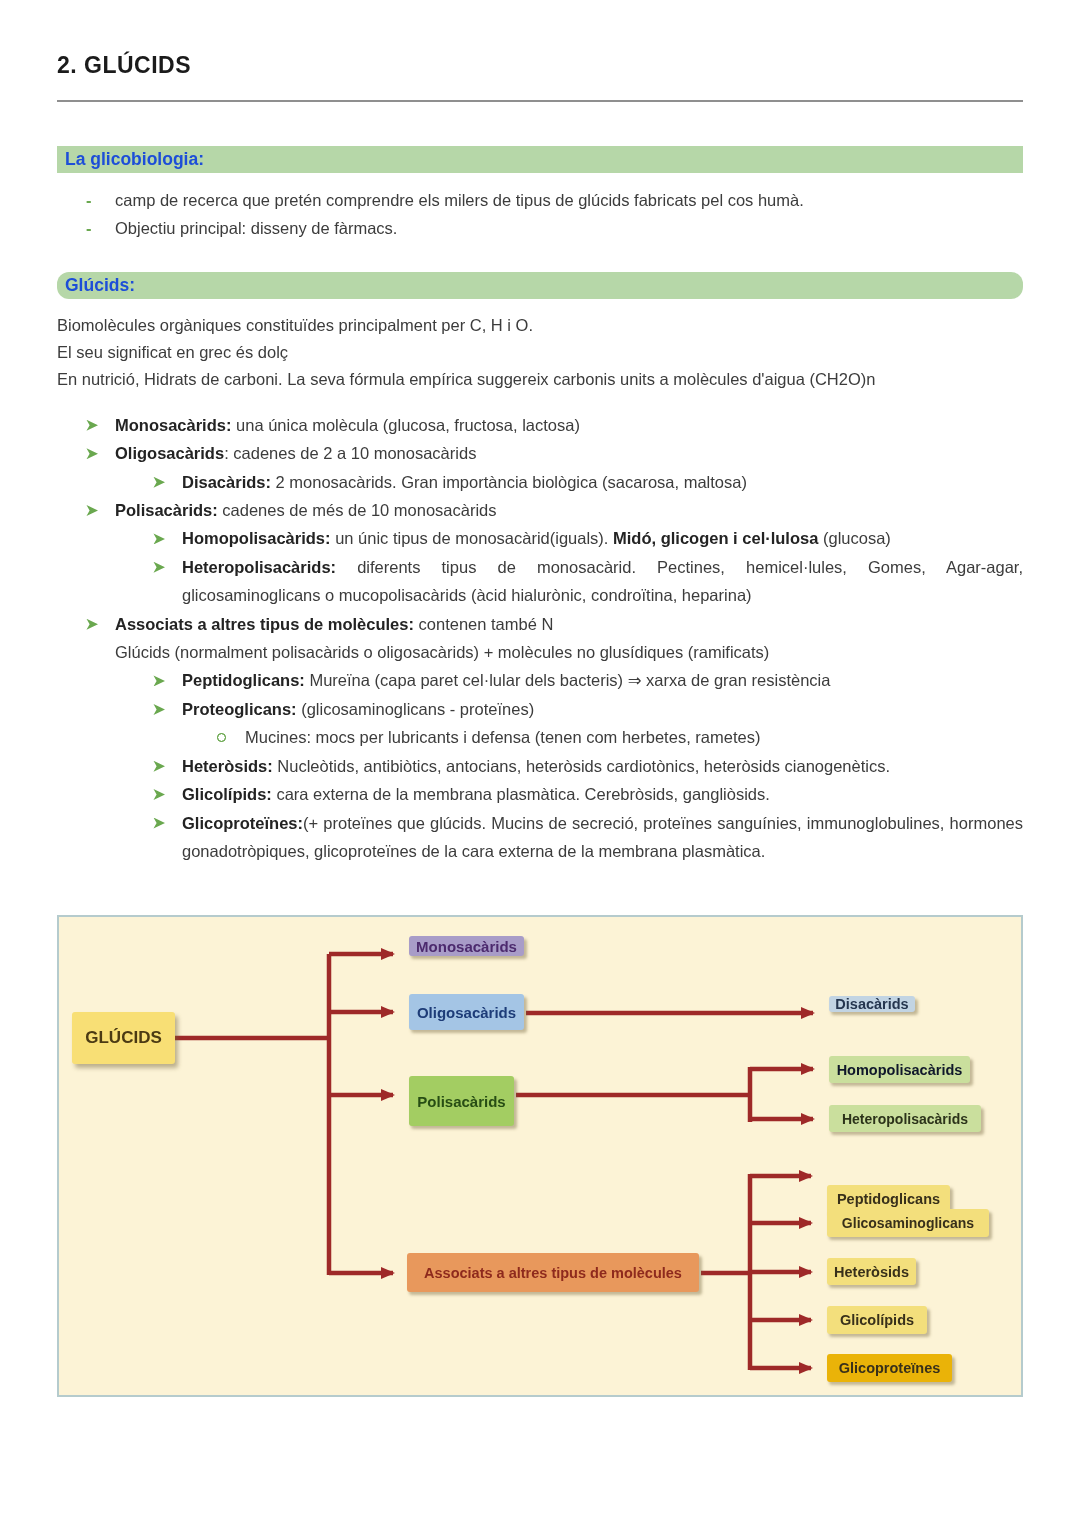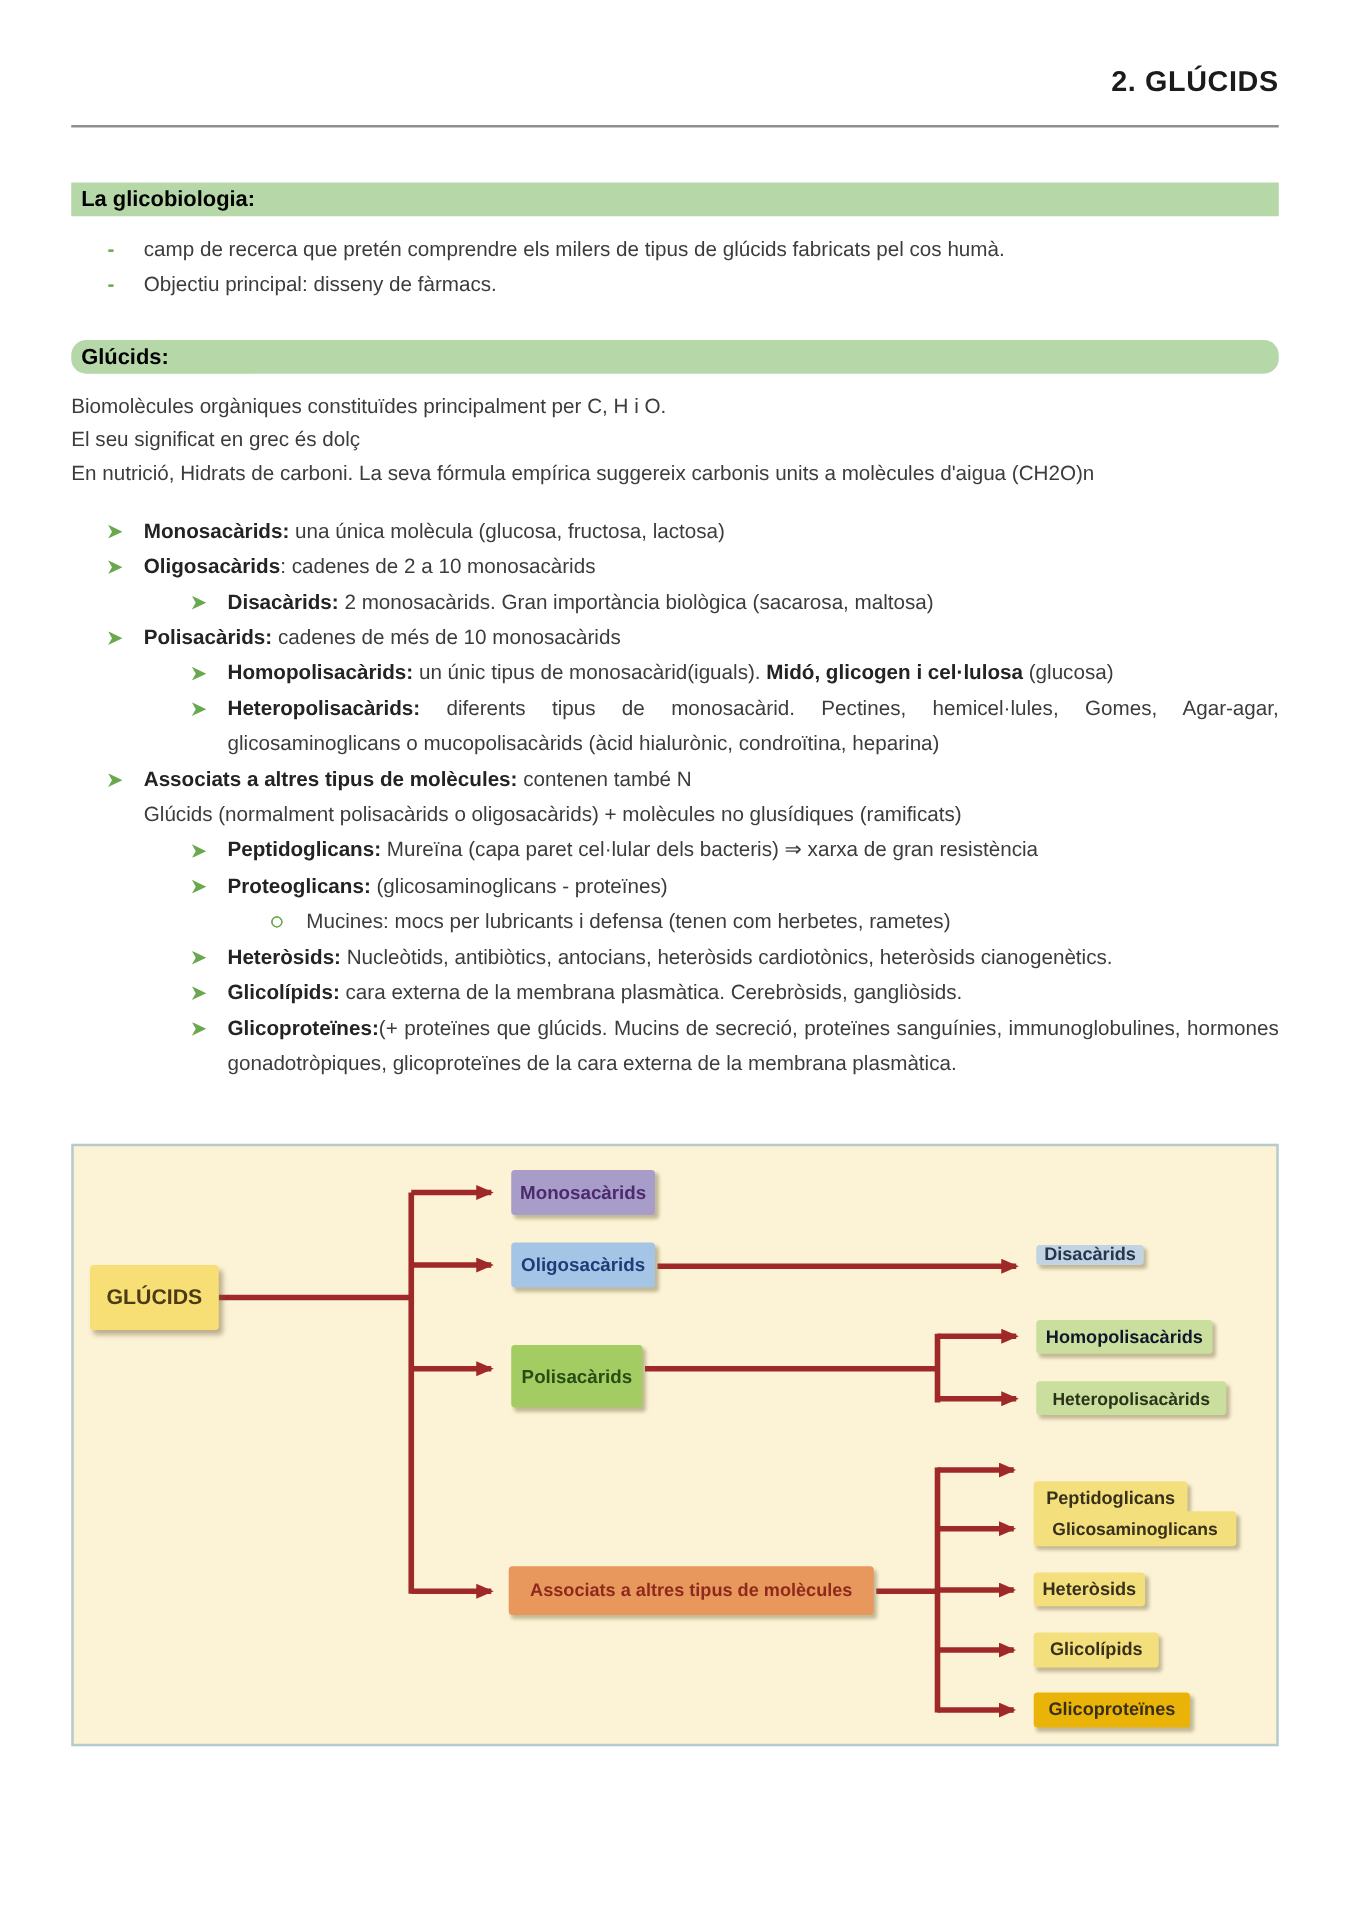--- a/index.html
+++ b/index.html
@@ -4,28 +4,28 @@
 <style>
   html,body{margin:0;padding:0;background:#ffffff;}
   .page{
     position:relative; width:1080px; height:1525px; background:#fff;
     font-family:"Liberation Sans","DejaVu Sans",sans-serif;
     color:var(--text,#3c3c3c); overflow:hidden;
   }
   .content{ margin:0 57px; }
 
   .doc-title{
-    padding-top:52px; text-align:right; font-size:23px; font-weight:bold;
+    padding-top:52px; text-align:left; font-size:23px; font-weight:bold;
     color:#1b1b1b; letter-spacing:.5px; line-height:26px;
   }
   .rule{ margin-top:22px; border:none; border-top:2px solid var(--rule,#8f8f8f); }
 
   .banner{
     margin-top:44px; background:var(--banner,#b6d7a8);
-    font-weight:bold; font-size:17.5px; color:#000000;
+    font-weight:bold; font-size:17.5px; color:#1d4ed8;
     padding:3px 8px 4px 8px; line-height:20px;
   }
   .banner.second{ margin-top:29px;border-radius:12px; }
 
   .dash-list{ margin-top:13px; }
   .paras{ margin-top:13px; }
   .paras p{ margin:0; font-size:16.5px; line-height:27px; }
 
   .glist{ margin-top:18px; }
 
@@ -55,21 +55,21 @@
     background:var(--diagBg,#fcf3d6); border:2px solid var(--diagBorder,#b5cbcd);
   }
   .diagram svg{ position:absolute; left:0; top:0; }
   .dnode{
     position:absolute; display:flex; align-items:center; justify-content:center;
     font-weight:bold; border-radius:3px; white-space:nowrap;
     box-shadow:2.5px 3px 3px rgba(110,95,55,.40);
     font-size:14.5px;
   }
   .dn-glucids{ left:13px; top:95px; width:103px; height:52px; font-size:17px; box-shadow:3px 4px 4px rgba(110,95,55,.45); }
-  .dn-monosacarids{ left:350px; top:19px; width:115px; height:36px; font-size:15px; }
+  .dn-monosacarids{ left:350px; top:19px; width:115px; height:20px; font-size:15px; }
   .dn-oligosacarids{ left:350px; top:77px; width:115px; height:36px; font-size:15px; }
   .dn-polisacarids{ left:350px; top:159px; width:105px; height:50px; font-size:15px; }
   .dn-associats{ left:348px; top:336px; width:292px; height:39px; font-size:14.5px; }
   .dn-disacarids{ left:770px; top:79px; width:86px; height:16px; }
   .dn-homopolisacarids{ left:770px; top:139px; width:141px; height:27px; }
   .dn-heteropolisacarids{ left:770px; top:188px; width:152px; height:27px; font-size:14px; }
   .dn-peptidoglicans{ left:768px; top:245px; width:123px; height:28px; }
   .dn-glicosaminoglicans{ left:768px; top:292px; width:162px; height:28px; font-size:14px; }
   .dn-heterosids{ left:768px; top:341px; width:89px; height:27px; }
   .dn-glicolipids{ left:768px; top:389px; width:100px; height:28px; }

